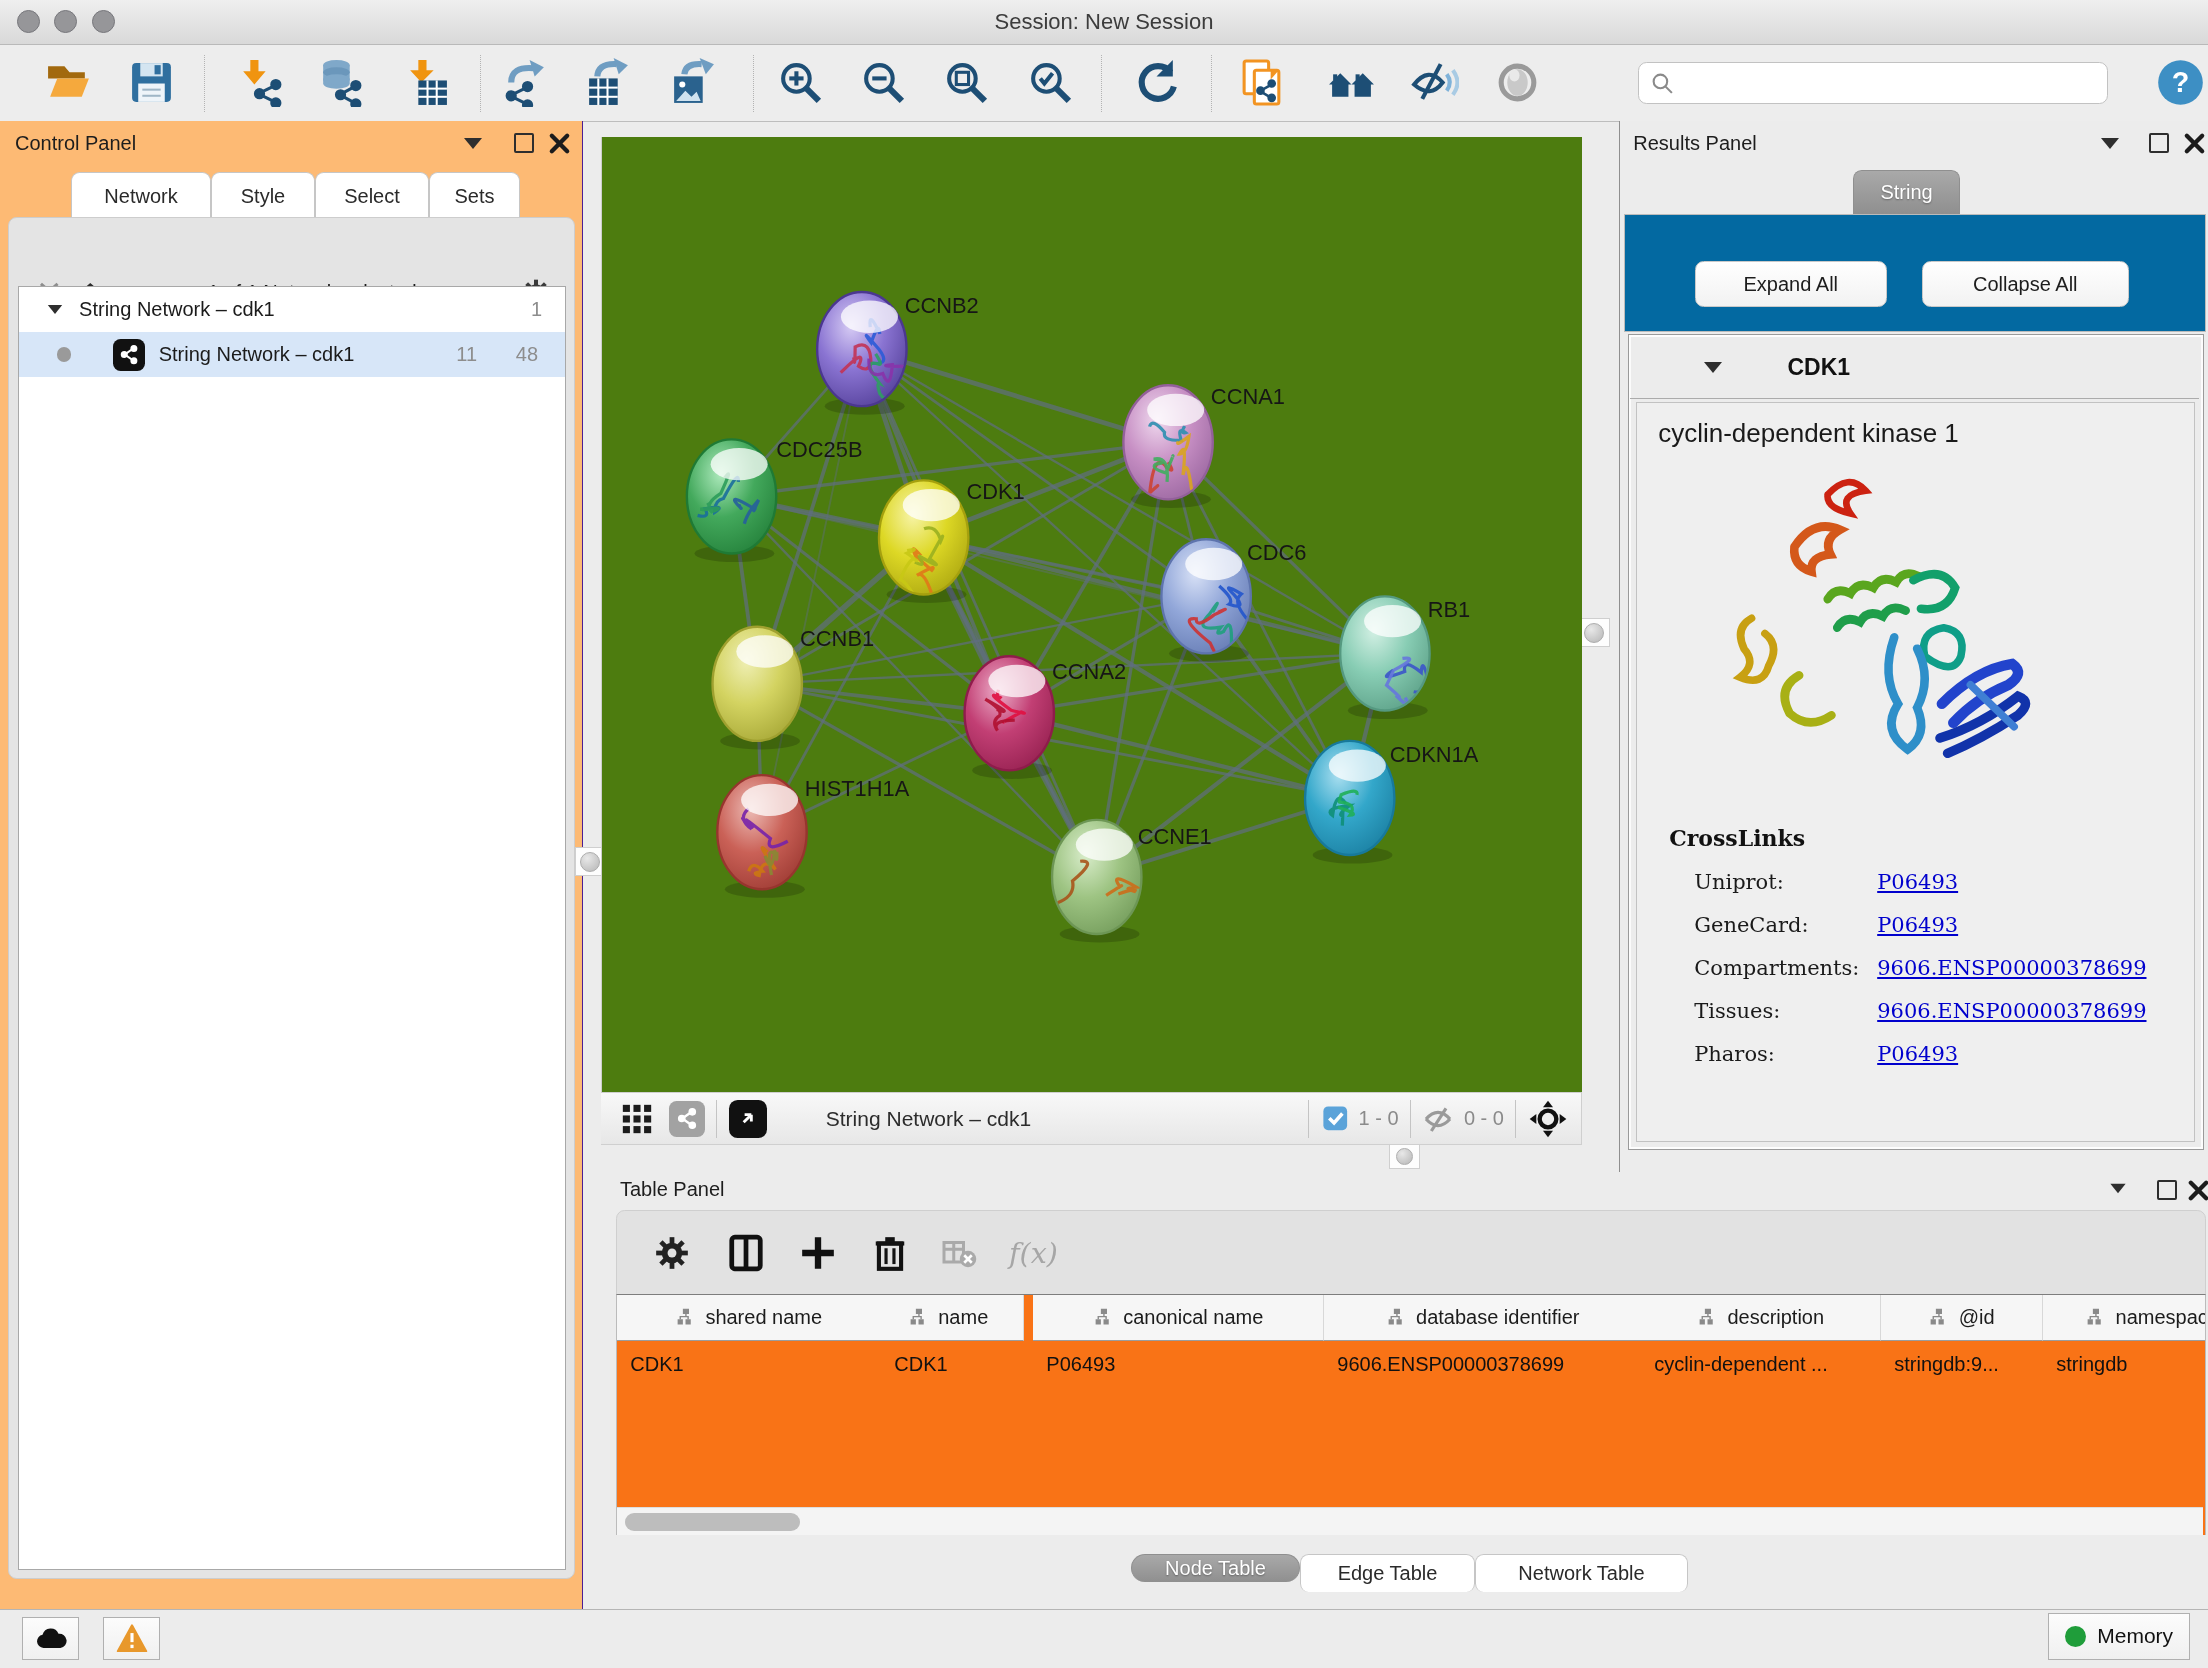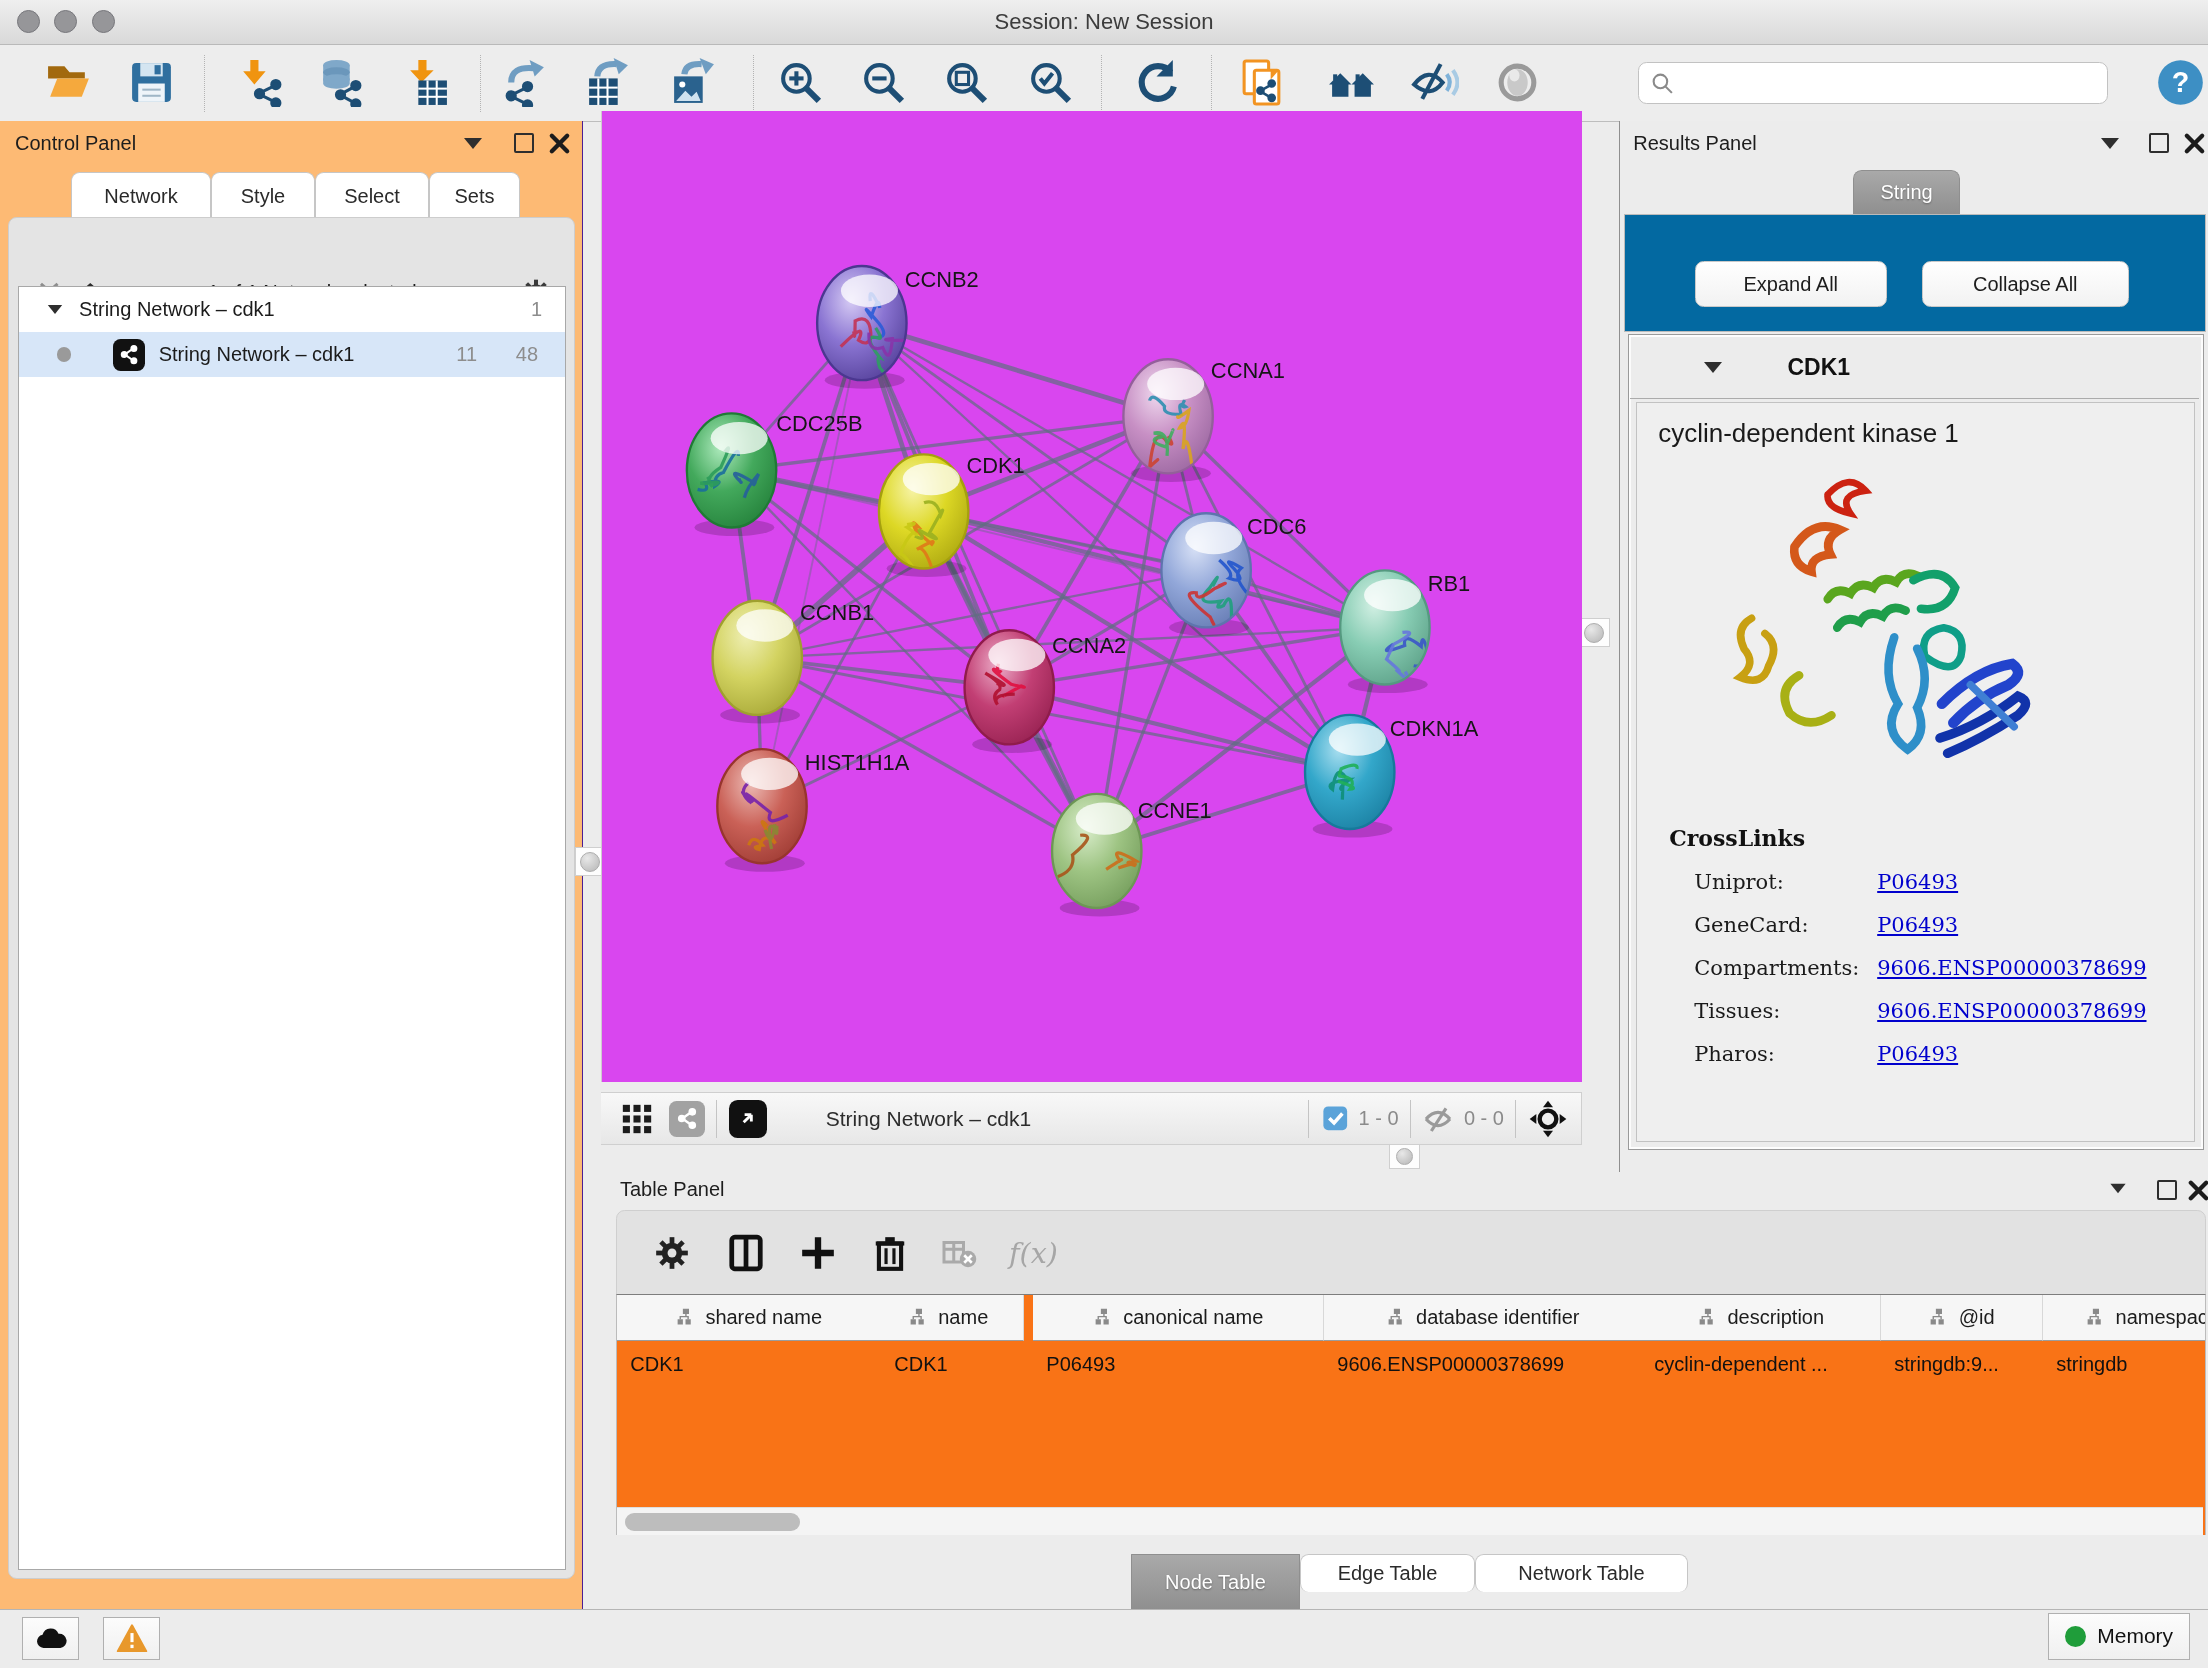--- a/index.html
+++ b/index.html
@@ -38,21 +38,21 @@
   .cp{left:0;top:121px;width:582px;height:1488px;background:#fdba74;border-right:1px solid #4c1d95;}
   .cp-inner{left:7.6px;top:96px;width:565px;height:1360px;background:#e4e4e4;
     border:1px solid #cdcdcd;border-radius:8.6px;}
   .cp-subhead{left:1px;top:1px;width:563px;height:67px;display:flex;align-items:center;margin-top:40px;}
   .tree{left:9.5px;top:68px;width:546px;height:1282px;background:#fff;border:1px solid #a8a8a8;}
   .tree-row{position:relative;height:45px;display:flex;align-items:center;font-size:20px;color:#1b1b1b;}
   .tree-row.sel{background:#d7e6f8;}
   .num{color:#8d8d8d;}
   .sharebadge{width:32px;height:32px;background:#111;border-radius:7.6px;display:flex;align-items:center;justify-content:center;}
   
-  .canvas{left:601px;top:111px;width:980px;height:971px;background:#d946ef;border-left:1px solid #cdcdcd;}
+  .canvas{left:601px;top:137px;width:980px;height:971px;background:#4d7c0f;border-left:1px solid #cdcdcd;}
   .netbar{left:601px;top:1092px;width:980px;height:51px;background:linear-gradient(#f8f8f8,#e7e7e7);
     border:1px solid #cfcfcf;border-left:none;display:flex;align-items:center;}
   .nb-sep{width:0;height:38px;border-left:1px solid #c4c4c4;margin:0 11.4px;}
   .nb-text{font-size:21px;color:#2c2c2c;}
   .nb-num{font-size:20px;color:#8a8a8a;}
   
   .rp{left:1619px;top:121px;width:590px;height:1051px;background:#ececec;border-left:1.9px solid #8f8f8f;}
   .rp-box1{left:3.8px;top:93px;width:580px;height:116px;border:1px solid #bbb;background:#0369a1;}
   .btn{background:linear-gradient(#ffffff,#f2f2f2);border:1px solid #c9c9c9;border-radius:8.6px;
     font-size:20px;color:#1d1d1d;display:flex;align-items:center;justify-content:center;position:absolute;height:44px;}
@@ -820,21 +820,21 @@
           <div class="tcell" style="left: 1024px; width: 240px;">cyclin-dependent ...</div>
           <div class="tcell" style="left: 1264px; width: 162px;">stringdb:9...</div>
           <div class="tcell" style="left: 1426px; width: 219px;">stringdb</div>
         </div>
       <div class="hscroll">
           <div class="hthumb"></div>
         </div>
     </div>
 
     <div id="tp-tabs">
-        <div class="tab active" style="left: 530px; top: 382px; width: 169px; height: 56px; border-radius: 1px; text-align: center;">Node Table</div>
+        <div class="tab active" style="left: 530px; top: 382px; width: 169px; height: 28px; border-radius: 17px; text-align: center;">Node Table</div>
         <div class="tab" style="left: 699px; top: 382px; width: 175px; height: 38px; border-radius: 8.6px;">Edge Table</div>
         <div class="tab" style="left: 874px; top: 382px; width: 213px; height: 38px; border-radius: 8.6px;">Network Table</div>
       </div>
   </div>
 
   <div class="abs statusbar">
     <div class="abs sb-btn" style="left:22px;top:6.7px;width:55px;height:41px">
       <svg width="32" height="25" viewBox="0 0 34 24">
           <path d="M9 22a7 7 0 0 1-1-13.9A9 9 0 0 1 25 7a6.5 6.5 0 0 1 2 15z" fill="#111"></path>
         </svg>

